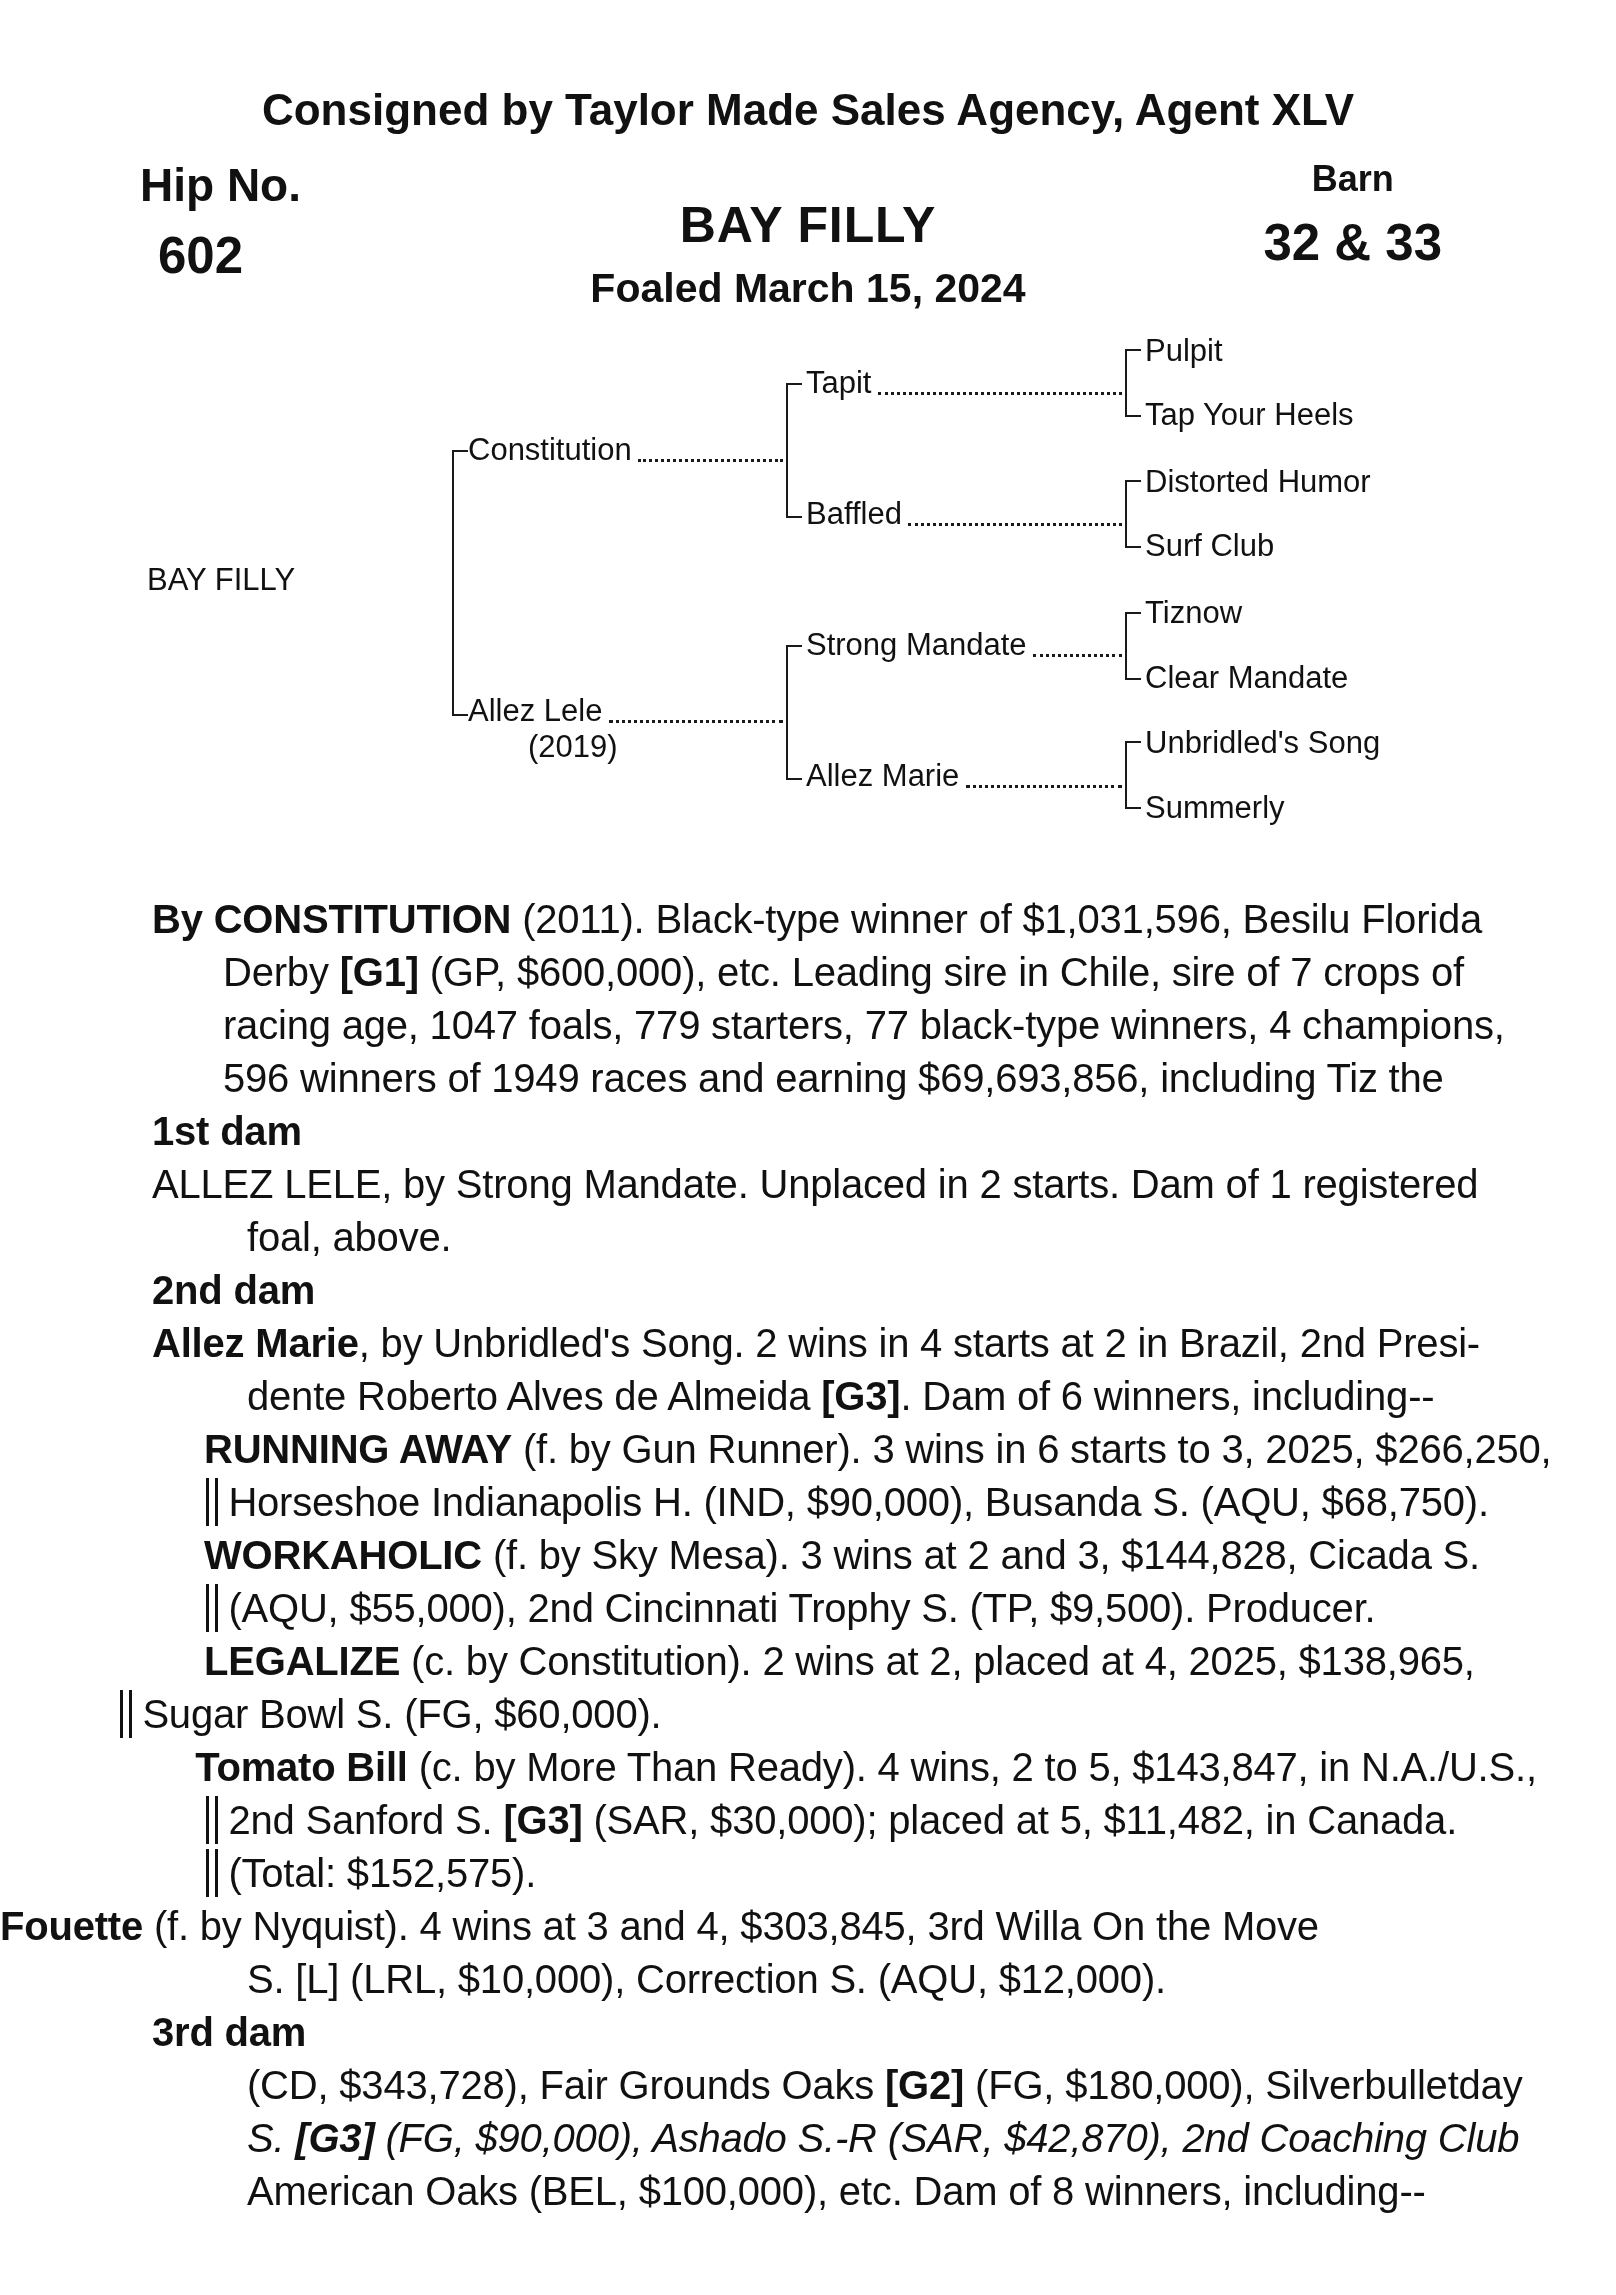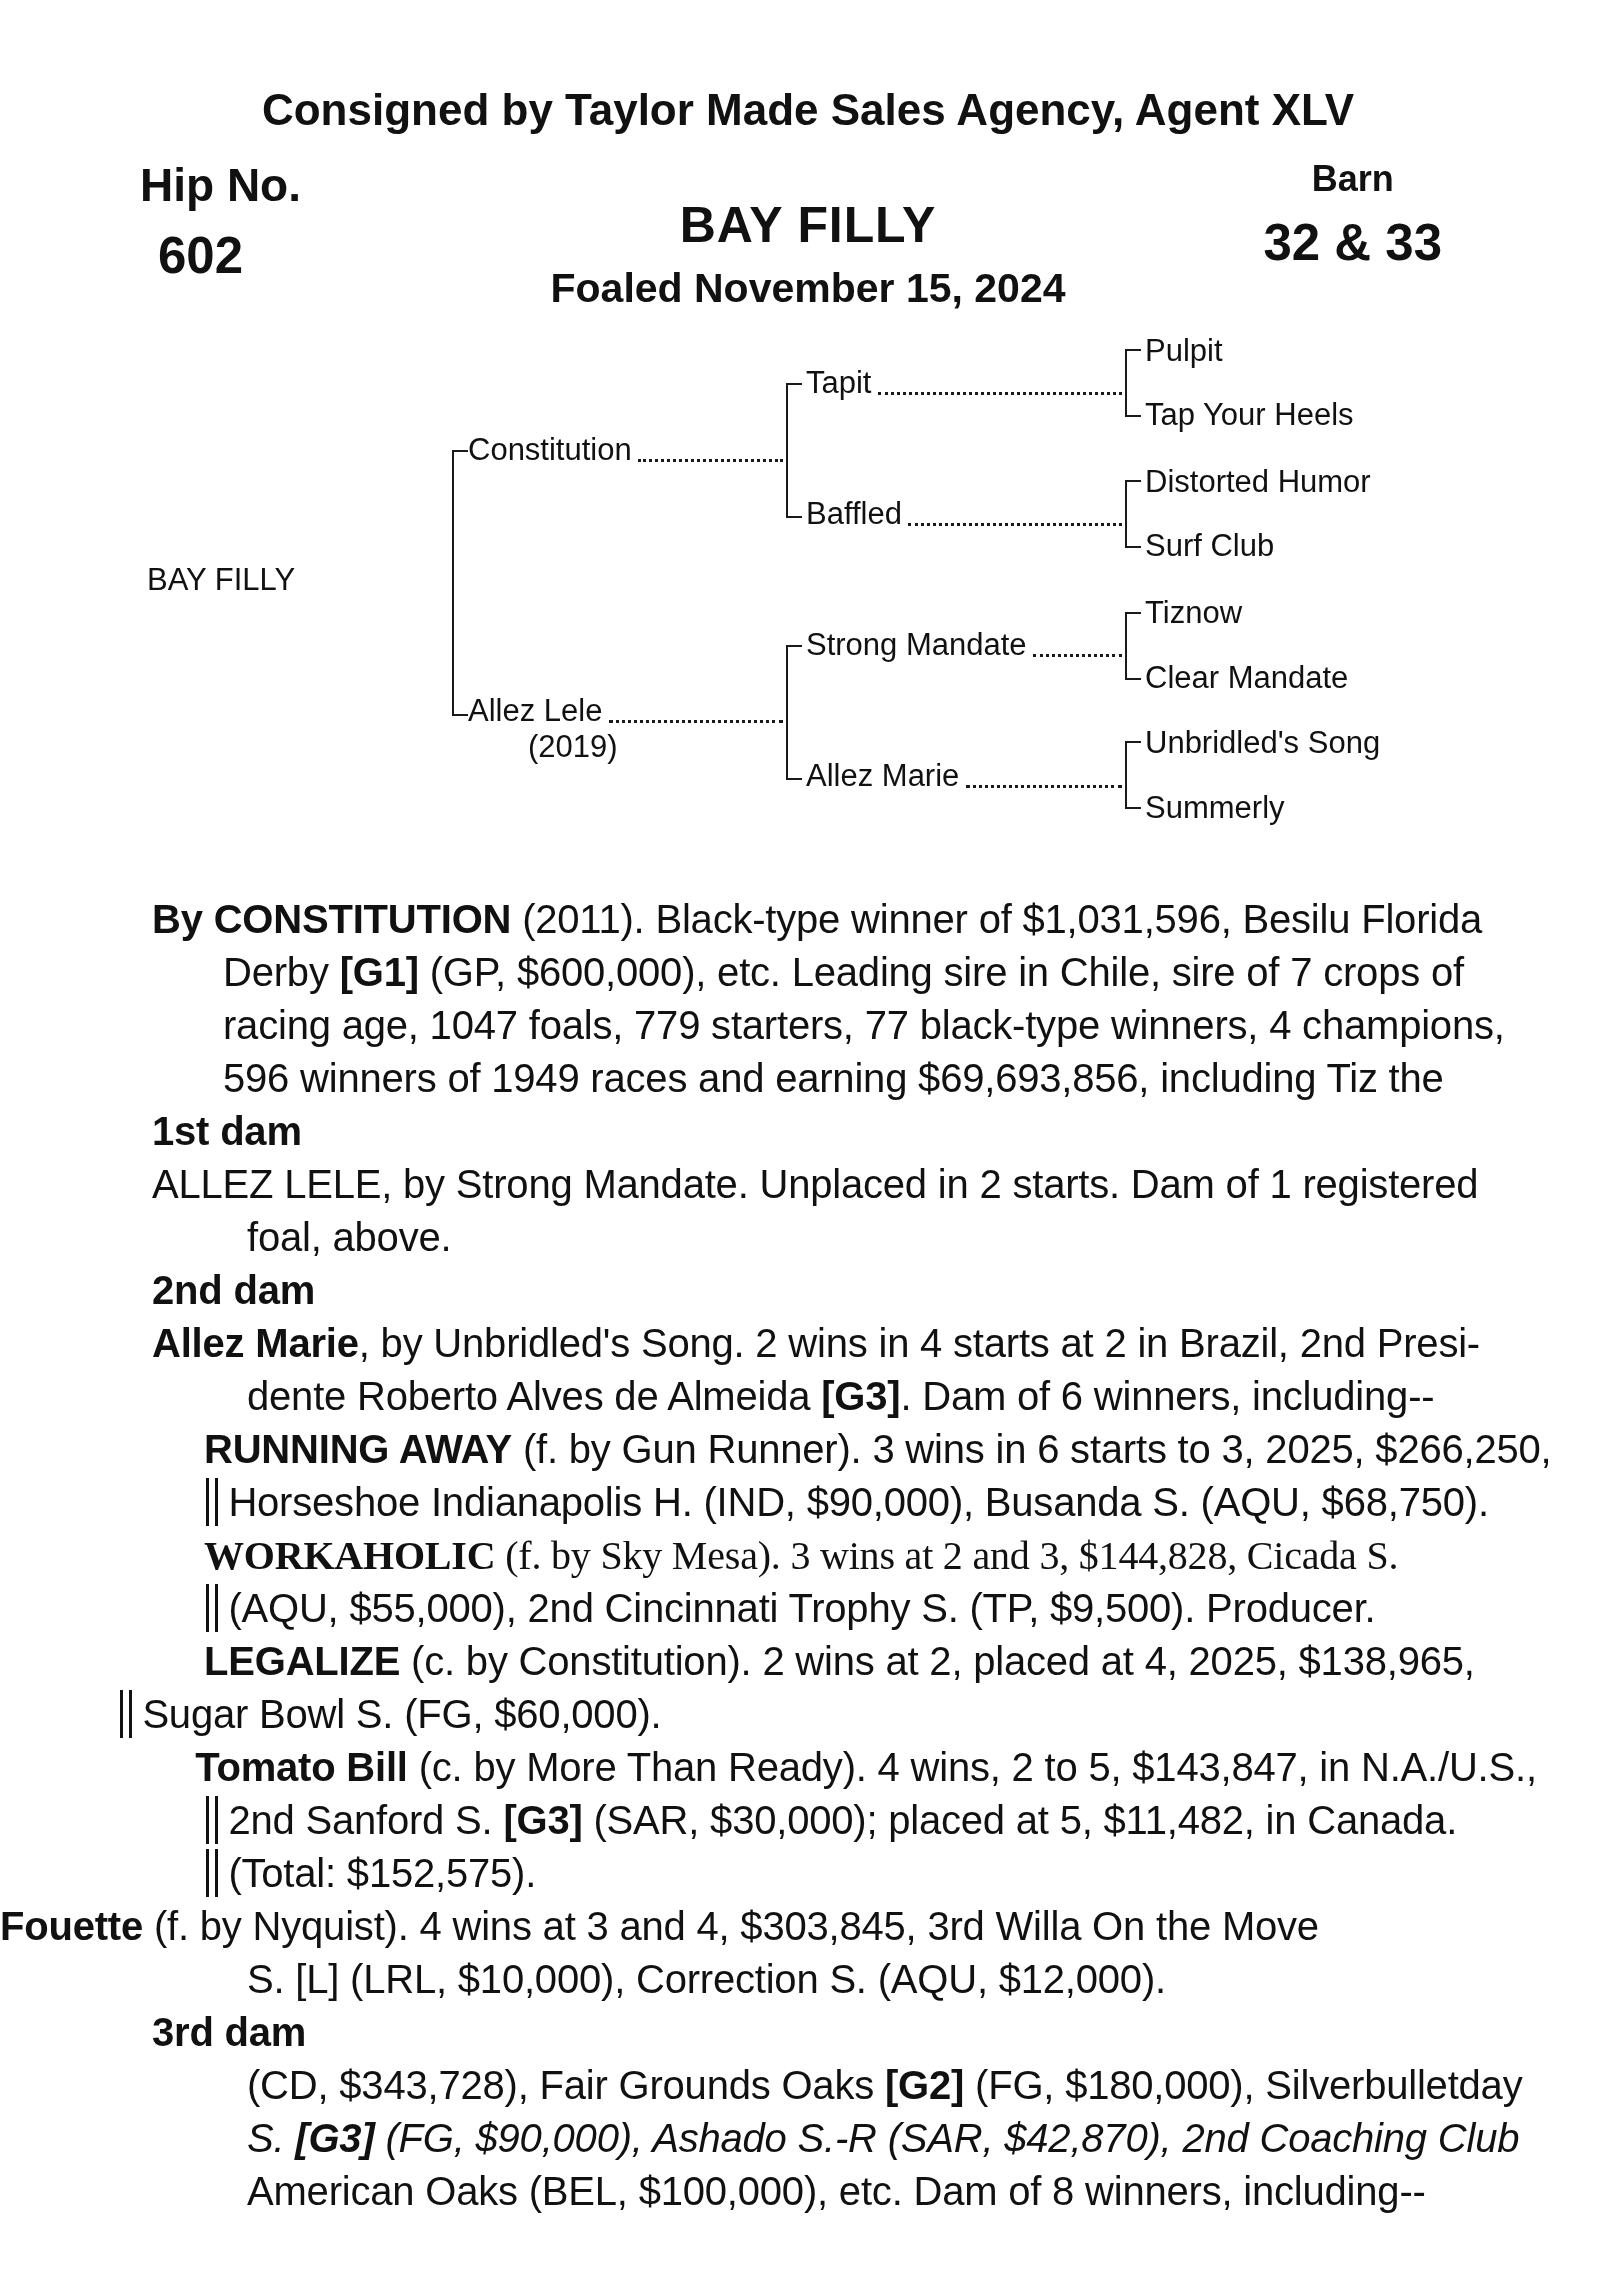--- a/index.html
+++ b/index.html
@@ -35,21 +35,21 @@
 </style>
 </head>
 <body>
 
 <div class="page">
 
   <div class="consignor">Consigned by Taylor Made Sales Agency, Agent XLV</div>
   <div class="hip-label">Hip No.</div>
   <div class="hip-number">602</div>
   <div class="title">BAY FILLY</div>
-  <div class="foaled">Foaled November 15, 2024</div>
+  <div class="foaled">Foaled March 15, 2024</div>
   <div class="barn-block">
     <div class="barn-label">Barn</div>
     <div class="barn-number">32 &amp; 33</div>
   </div>
 
   <div class="ped">
     <div class="prow" style="left:147px;top:562px;">
       <span>BAY FILLY</span>
     </div>
 
@@ -120,21 +120,21 @@
       <div class="bl" style="padding-left: 223px;"><span>racing age, 1047 foals, 779 starters, 77 black-type winners, 4 champions,</span></div>
       <div class="bl" style="padding-left: 223px;"><span>596 winners of 1949 races and earning $69,693,856, including Tiz the</span></div>
       <div class="bl" style="padding-left: 152px;"><span class="b">1st dam</span></div>
       <div class="bl" style="padding-left: 152px;"><span>ALLEZ LELE, by Strong Mandate. Unplaced in 2 starts. Dam of 1 registered</span></div>
       <div class="bl" style="padding-left: 247px;"><span>foal, above.</span></div>
       <div class="bl" style="padding-left: 152px;"><span class="b">2nd dam</span></div>
       <div class="bl" style="padding-left: 152px;"><span class="b">Allez Marie</span><span>, by Unbridled's Song. 2 wins in 4 starts at 2 in Brazil, 2nd Presi-</span></div>
       <div class="bl" style="padding-left: 247px;"><span>dente Roberto Alves de Almeida </span><span class="b">[G3]</span><span>. Dam of 6 winners, including--</span></div>
       <div class="bl" style="padding-left: 204px;"><span class="b">RUNNING AWAY</span><span> (f. by Gun Runner). 3 wins in 6 starts to 3, 2025, $266,250,</span></div>
       <div class="bl" style="padding-left: 206px;"><span class="bars"></span><span>Horseshoe Indianapolis H. (IND, $90,000), Busanda S. (AQU, $68,750).</span></div>
-      <div class="bl" style="padding-left: 204px; font-family: Liberation Serif, serif;"><span class="b">WORKAHOLIC</span><span> (f. by Sky Mesa). 3 wins at 2 and 3, $144,828, Cicada S.</span></div>
+      <div class="bl" style="padding-left: 204px;"><span class="b">WORKAHOLIC</span><span> (f. by Sky Mesa). 3 wins at 2 and 3, $144,828, Cicada S.</span></div>
       <div class="bl" style="padding-left: 206px;"><span class="bars"></span><span>(AQU, $55,000), 2nd Cincinnati Trophy S. (TP, $9,500). Producer.</span></div>
       <div class="bl" style="padding-left: 204px;"><span class="b">LEGALIZE</span><span> (c. by Constitution). 2 wins at 2, placed at 4, 2025, $138,965,</span></div>
       <div class="bl" style="padding-left: 120px;"><span class="bars"></span><span>Sugar Bowl S. (FG, $60,000).</span></div>
       <div class="bl" style="padding-left: 116px; text-align: center;"><span class="b">Tomato Bill</span><span> (c. by More Than Ready). 4 wins, 2 to 5, $143,847, in N.A./U.S.,</span></div>
       <div class="bl" style="padding-left: 206px;"><span class="bars"></span><span>2nd Sanford S. </span><span class="b">[G3]</span><span> (SAR, $30,000); placed at 5, $11,482, in Canada.</span></div>
       <div class="bl" style="padding-left: 206px;"><span class="bars"></span><span>(Total: $152,575).</span></div>
       <div class="bl" style=""><span class="b">Fouette</span><span> (f. by Nyquist). 4 wins at 3 and 4, $303,845, 3rd Willa On the Move</span></div>
       <div class="bl" style="padding-left: 247px;"><span>S. [L] (LRL, $10,000), Correction S. (AQU, $12,000).</span></div>
       <div class="bl" style="padding-left: 152px;"><span class="b">3rd dam</span></div>
       <div class="bl" style="padding-left: 247px;"><span>(CD, $343,728), Fair Grounds Oaks </span><span class="b">[G2]</span><span> (FG, $180,000), Silverbulletday</span></div>

